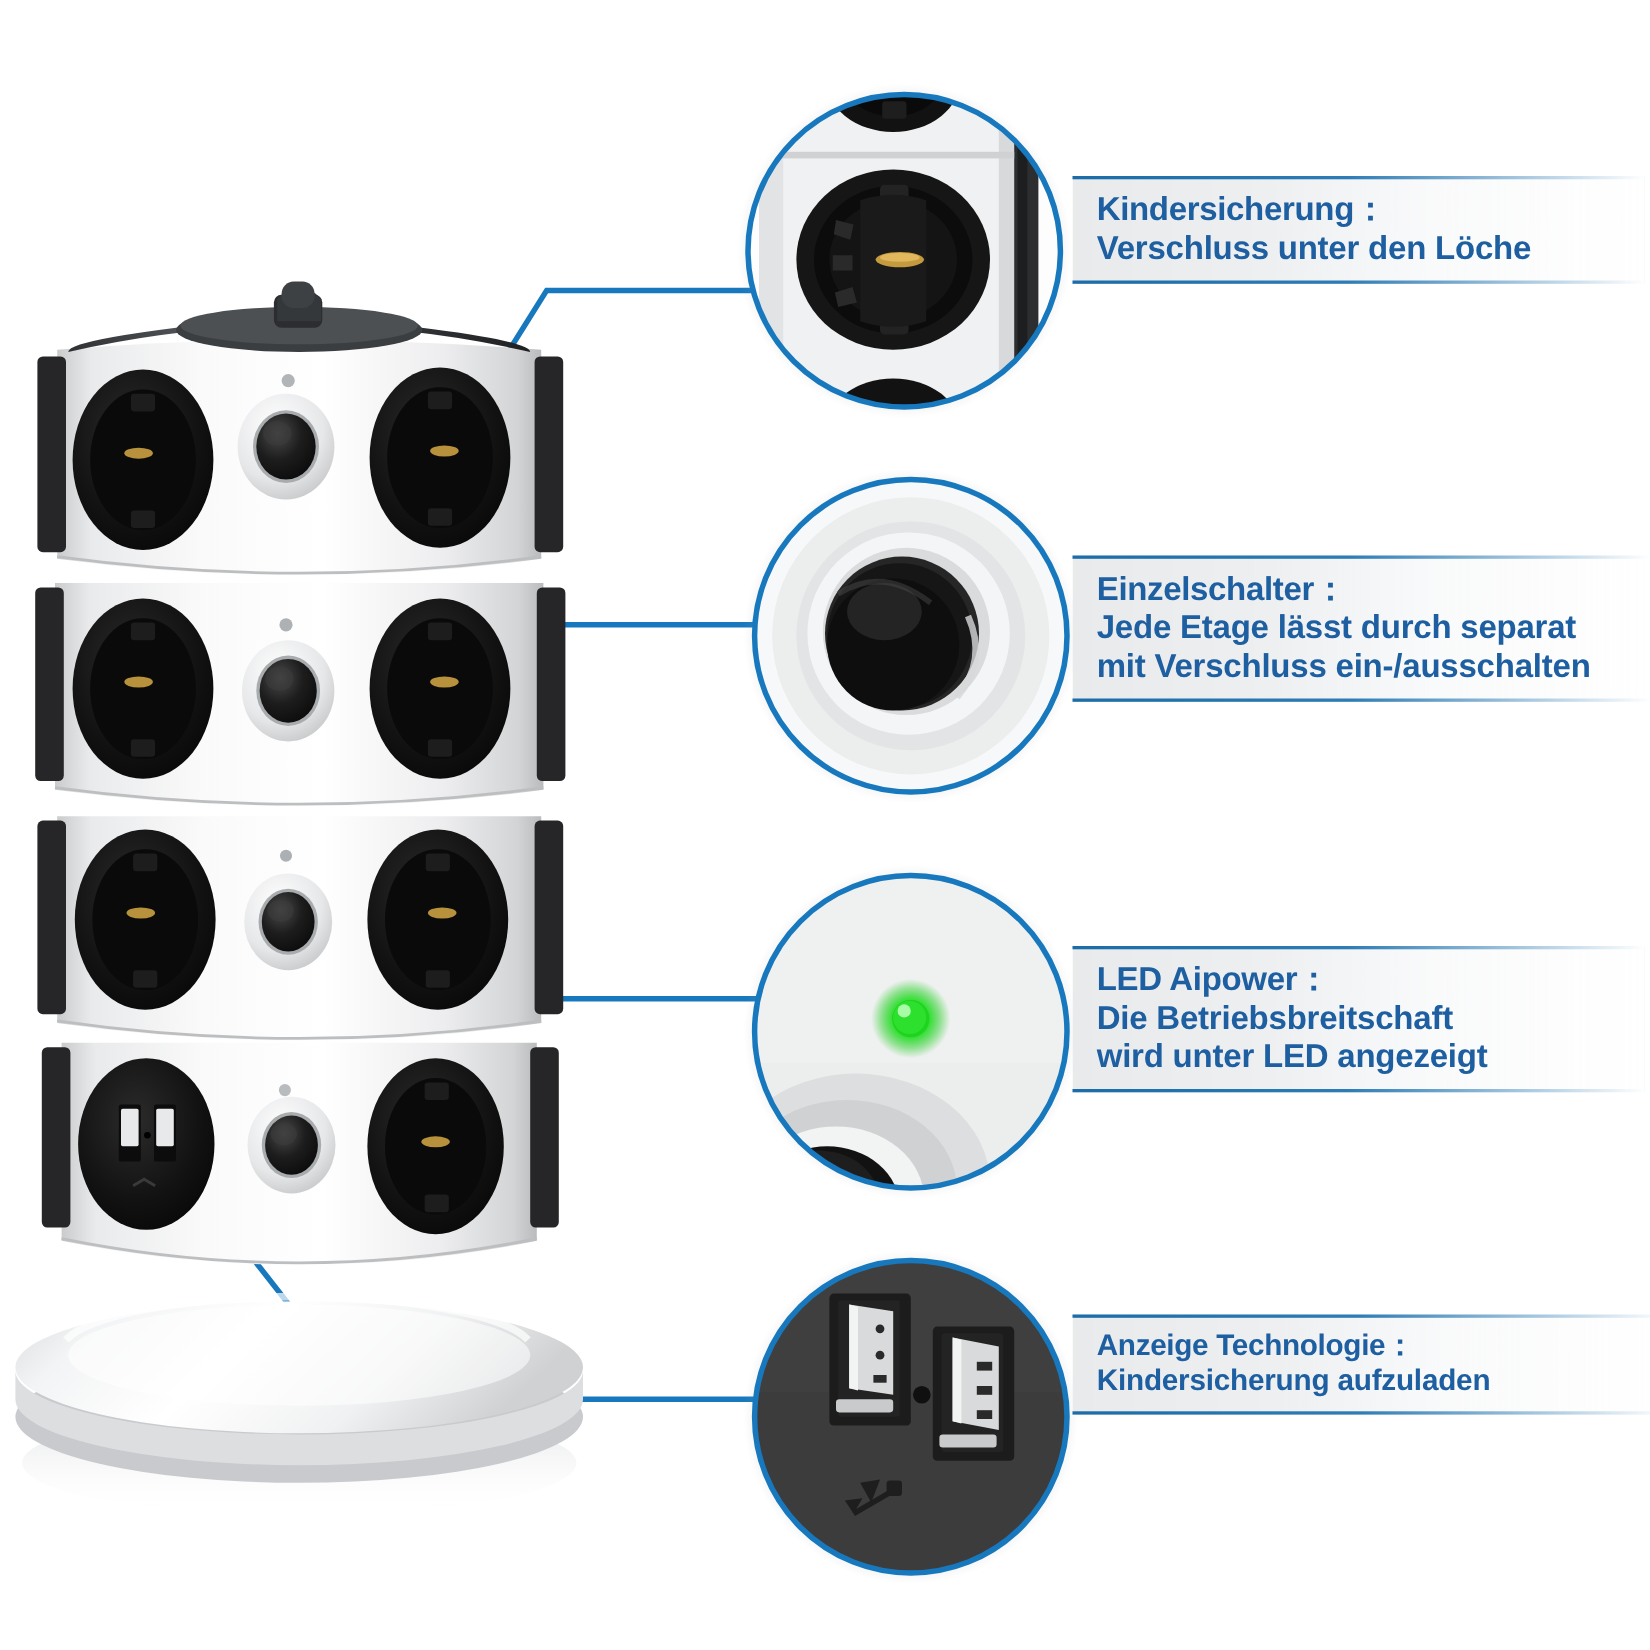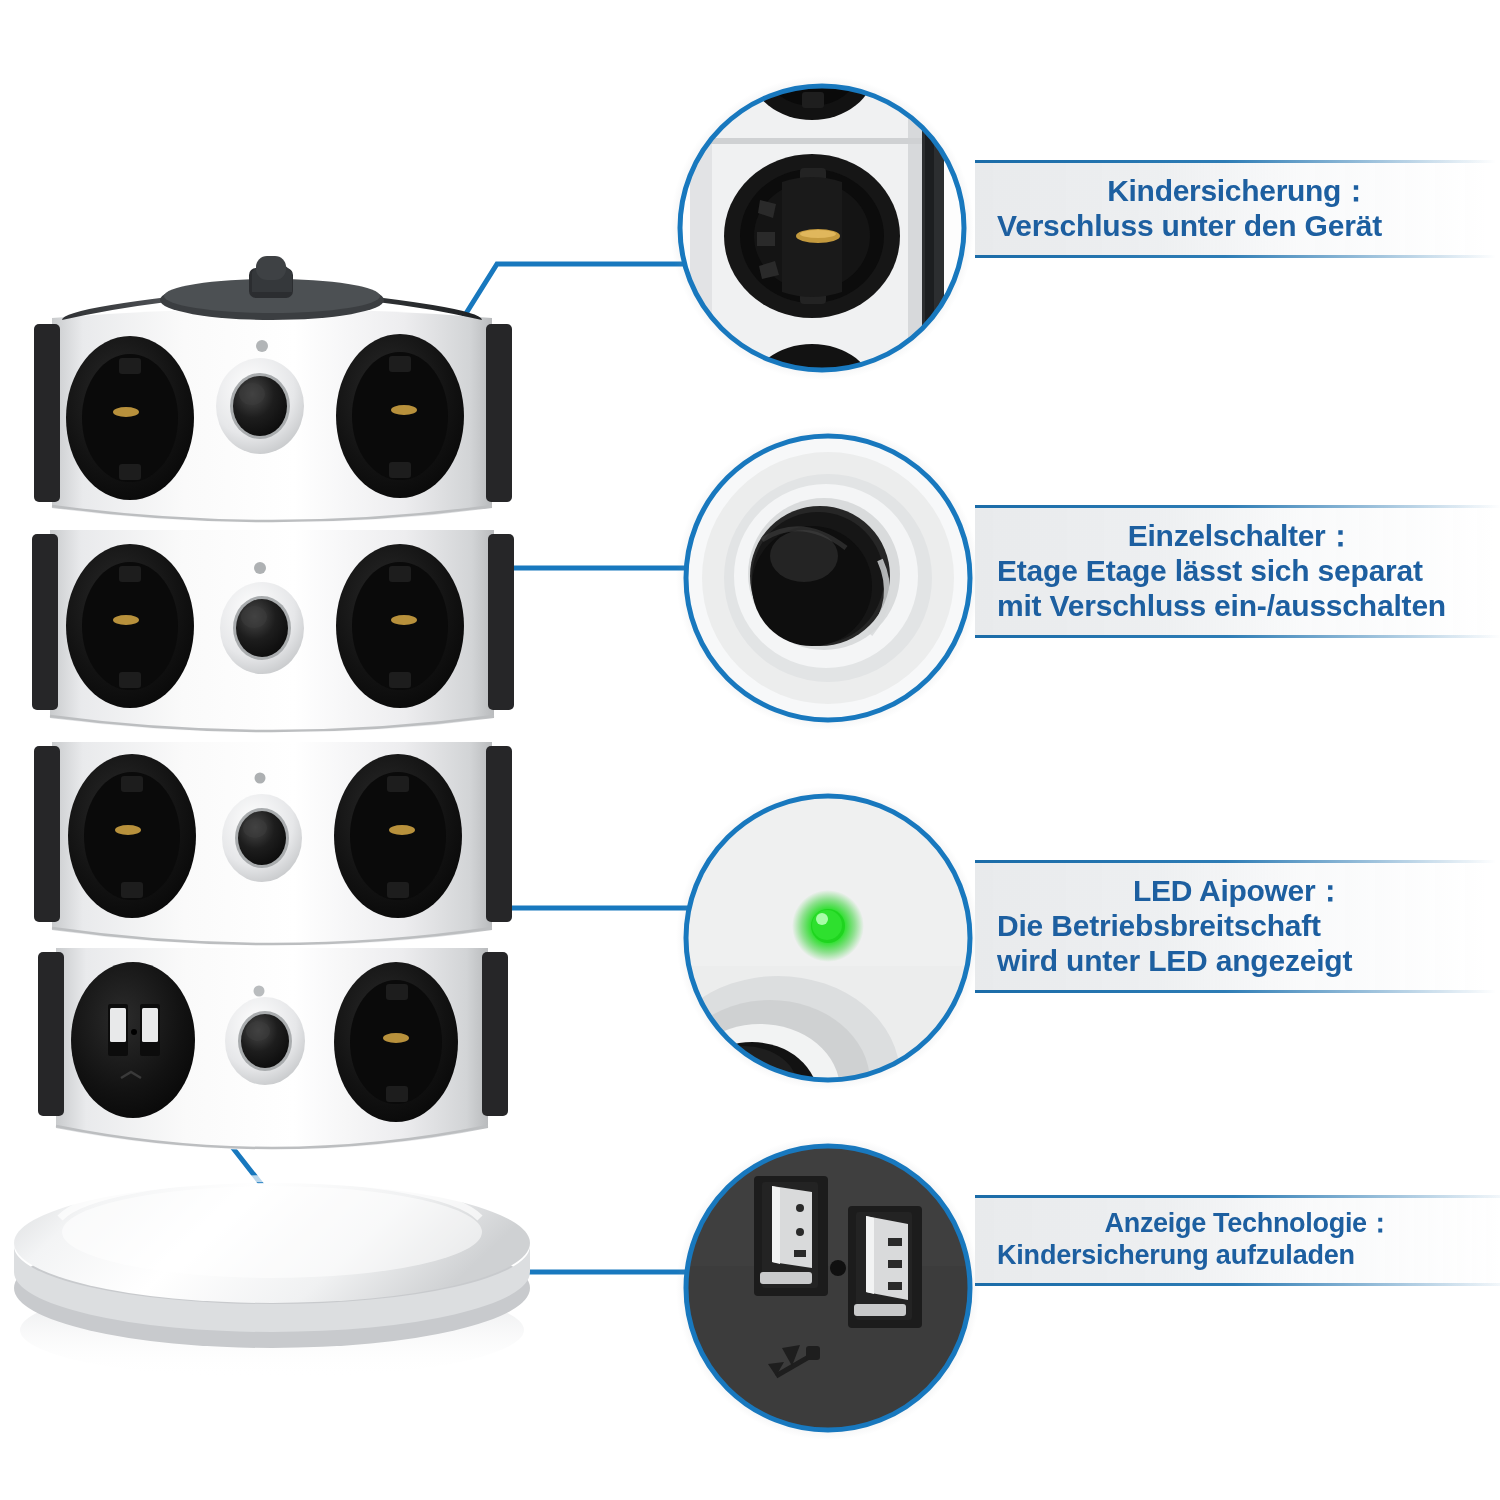--- a/index.html
+++ b/index.html
@@ -47,21 +47,20 @@
     font-weight: bold;
     line-height: 1.17;
     letter-spacing: -0.2px;
     white-space: nowrap;
   }
   .callout-label .ln {
     display: block;
   }
   .callout-label .ttl {
     letter-spacing: -0.3px;
-    text-align: center;
   }
 
   #label-kindersicherung { left: 975px; top: 160px;  width: 520px; font-size: 30px; }
   #label-einzelschalter  { left: 975px; top: 505px;  width: 525px; font-size: 30px; }
   #label-led            { left: 975px; top: 860px;  width: 520px; font-size: 30px; }
   #label-aipower        { left: 975px; top: 1195px; width: 540px; font-size: 27px; }
 </style>
 </head>
 <body>
 
@@ -407,26 +406,26 @@
           <path d="M792,1366 l-10,-18 l18,-3 Z" fill="#1e1e1e" stroke="none"></path>
           <rect x="806" y="1346" width="14" height="14" rx="3" fill="#1e1e1e" stroke="none"></rect>
         </g>
       </g>
       <circle cx="828" cy="1288" r="142" fill="none" stroke="#1878be" stroke-width="5"></circle>
     </g>
   </svg>
 
   <div class="callout-label" id="label-kindersicherung">
     <span class="ln ttl">Kindersicherung：</span>
-    <span class="ln">Verschluss unter den Gerät</span>
+    <span class="ln">Verschluss unter den Löche</span>
   </div>
 
   <div class="callout-label" id="label-einzelschalter">
     <span class="ln ttl">Einzelschalter：</span>
-    <span class="ln">Etage Etage lässt sich separat</span>
+    <span class="ln">Jede Etage lässt durch separat</span>
     <span class="ln">mit Verschluss ein-/ausschalten</span>
   </div>
 
   <div class="callout-label" id="label-led">
     <span class="ln ttl">LED Aipower：</span>
     <span class="ln">Die Betriebsbreitschaft</span>
     <span class="ln">wird unter LED angezeigt</span>
   </div>
 
   <div class="callout-label" id="label-aipower">

